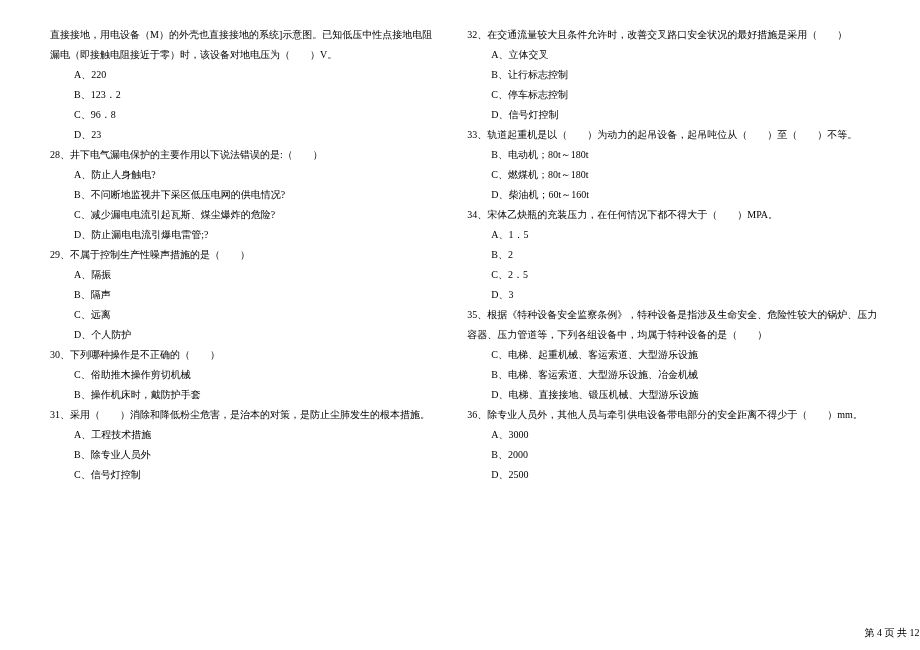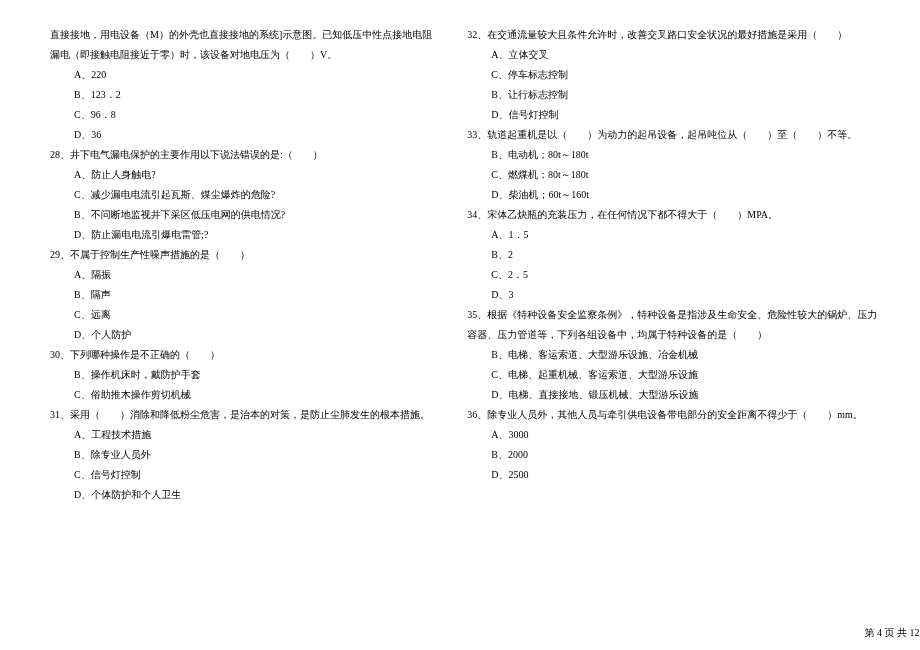--- a/index.html
+++ b/index.html
@@ -51,67 +51,66 @@
 </head>
 <body>
 
 <div class="columns">
   <div class="column">
     <div class="line intro">直接接地，用电设备（M）的外壳也直接接地的系统]示意图。已知低压中性点接地电阻</div>
     <div class="line intro">漏电（即接触电阻接近于零）时，该设备对地电压为（　　）V。</div>
     <div class="line indent-1">A、220</div>
     <div class="line indent-1">B、123．2</div>
     <div class="line indent-1">C、96．8</div>
-    <div class="line indent-1">D、36</div>
+    <div class="line indent-1">D、23</div>
 
     <div class="line question">28、井下电气漏电保护的主要作用以下说法错误的是:（　　）</div>
     <div class="line indent-1">A、防止人身触电?</div>
+    <div class="line indent-1">B、不问断地监视井下采区低压电网的供电情况?</div>
     <div class="line indent-1">C、减少漏电电流引起瓦斯、煤尘爆炸的危险?</div>
-    <div class="line indent-1">B、不问断地监视井下采区低压电网的供电情况?</div>
     <div class="line indent-1">D、防止漏电电流引爆电雷管;?</div>
 
     <div class="line question">29、不属于控制生产性噪声措施的是（　　）</div>
     <div class="line indent-1">A、隔振</div>
     <div class="line indent-1">B、隔声</div>
     <div class="line indent-1">C、远离</div>
     <div class="line indent-1">D、个人防护</div>
 
     <div class="line question">30、下列哪种操作是不正确的（　　）</div>
+    <div class="line indent-1">C、俗助推木操作剪切机械</div>
     <div class="line indent-1">B、操作机床时，戴防护手套</div>
-    <div class="line indent-1">C、俗助推木操作剪切机械</div>
 
     <div class="line question">31、采用（　　）消除和降低粉尘危害，是治本的对策，是防止尘肺发生的根本措施。</div>
     <div class="line indent-1">A、工程技术措施</div>
     <div class="line indent-1">B、除专业人员外</div>
     <div class="line indent-1">C、信号灯控制</div>
-    <div class="line indent-1">D、个体防护和个人卫生</div>
   </div>
 
   <div class="column">
     <div class="line question">32、在交通流量较大且条件允许时，改善交叉路口安全状况的最好措施是采用（　　）</div>
     <div class="line indent-1">A、立体交叉</div>
+    <div class="line indent-1">B、让行标志控制</div>
     <div class="line indent-1">C、停车标志控制</div>
-    <div class="line indent-1">B、让行标志控制</div>
     <div class="line indent-1">D、信号灯控制</div>
 
     <div class="line question">33、轨道起重机是以（　　）为动力的起吊设备，起吊吨位从（　　）至（　　）不等。</div>
     <div class="line indent-1">B、电动机；80t～180t</div>
     <div class="line indent-1">C、燃煤机；80t～180t</div>
     <div class="line indent-1">D、柴油机；60t～160t</div>
 
     <div class="line question">34、宋体乙炔瓶的充装压力，在任何情况下都不得大于（　　）MPA。</div>
     <div class="line indent-1">A、1．5</div>
     <div class="line indent-1">B、2</div>
     <div class="line indent-1">C、2．5</div>
     <div class="line indent-1">D、3</div>
 
     <div class="line question">35、根据《特种设备安全监察条例》，特种设备是指涉及生命安全、危险性较大的锅炉、压力</div>
     <div class="line question">容器、压力管道等，下列各组设备中，均属于特种设备的是（　　）</div>
+    <div class="line indent-1">C、电梯、起重机械、客运索道、大型游乐设施</div>
     <div class="line indent-1">B、电梯、客运索道、大型游乐设施、冶金机械</div>
-    <div class="line indent-1">C、电梯、起重机械、客运索道、大型游乐设施</div>
     <div class="line indent-1">D、电梯、直接接地、锻压机械、大型游乐设施</div>
 
     <div class="line question">36、除专业人员外，其他人员与牵引供电设备带电部分的安全距离不得少于（　　）mm。</div>
     <div class="line indent-1">A、3000</div>
     <div class="line indent-1">B、2000</div>
     <div class="line indent-1">D、2500</div>
   </div>
 </div>
 
 <div class="footer">第 4 页 共 12 页</div>

